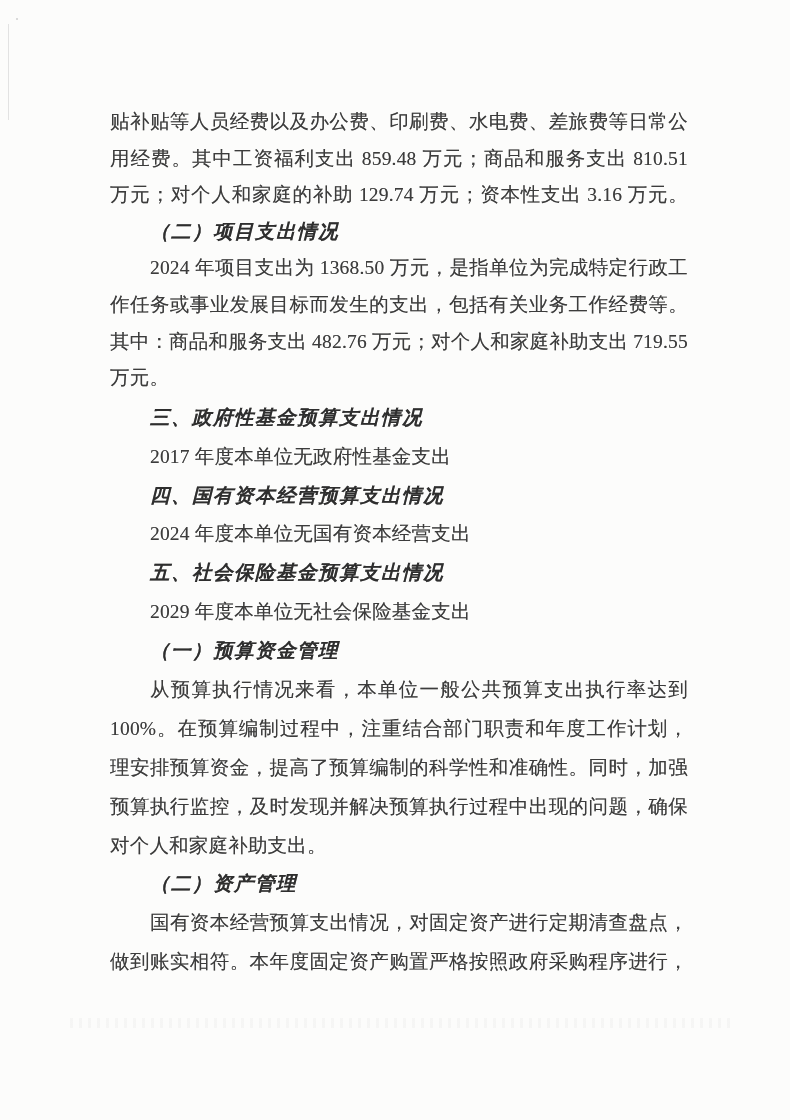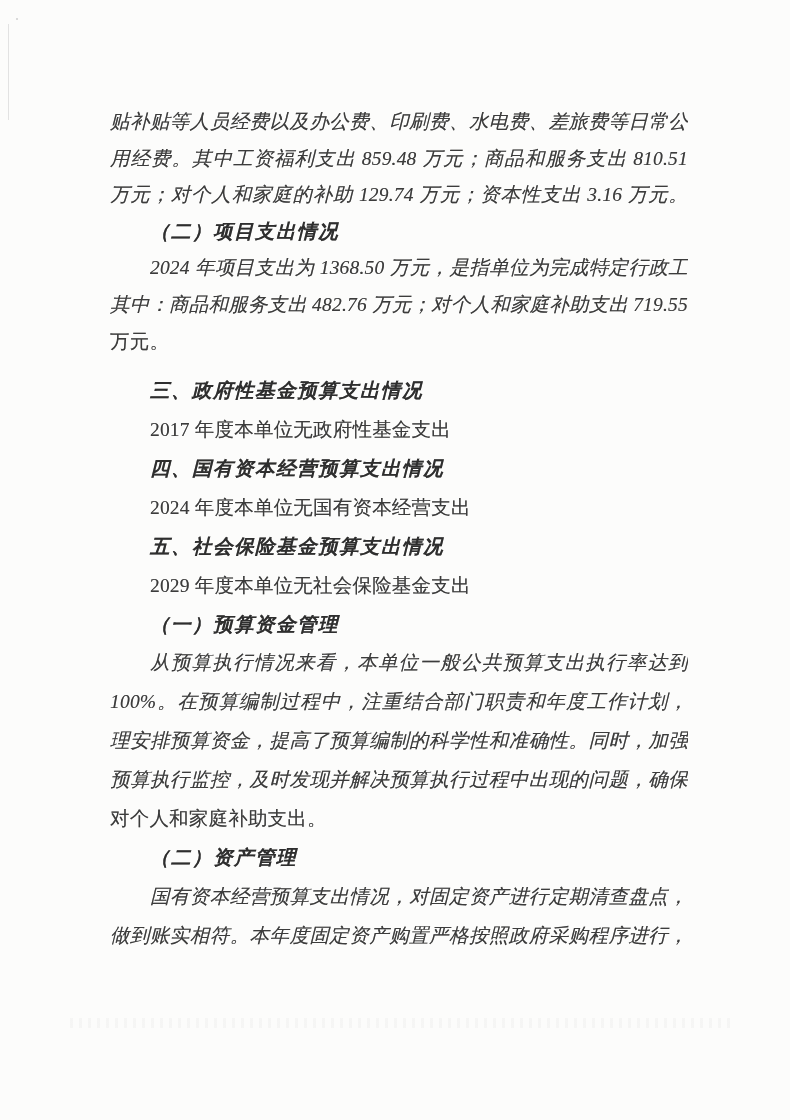--- a/index.html
+++ b/index.html
@@ -59,54 +59,54 @@
     height: 36.6px;
     line-height: 36.6px;
     white-space: normal;
     overflow: hidden;
   }
   .line.wide {
     height: 38.9px;
     line-height: 38.9px;
   }
   .line.gap {
-    margin-top: 12px;
+    margin-top: 2px;
   }
   .line.heading {
     font-weight: bold;
     color: #2e2e2e;
     letter-spacing: 1.5px;
     font-style: italic;
   }
   .line.body {
     letter-spacing: 0.2px;
   }
   .line.indent {
     text-indent: 2.05em;
   }
   .line.fill {
     text-align: justify;
     text-align-last: justify;
     text-justify: inter-character;
-    font-style: italic;
   }
 </style>
 </head>
 <body>
 
 <div class="page">
   <div class="scan-edge-line"></div>
   <div class="scan-dot"></div>
   <div class="scan-noise-band"></div>
   <div class="doc" id="doc">
       <div class="line body fill">贴补贴等人员经费以及办公费、印刷费、水电费、差旅费等日常公</div>
       <div class="line body fill">用经费。其中工资福利支出 859.48 万元；商品和服务支出 810.51</div>
       <div class="line body fill">万元；对个人和家庭的补助 129.74 万元；资本性支出 3.16 万元。</div>
       <div class="line heading indent">（二）项目支出情况</div>
       <div class="line body fill indent">2024 年项目支出为 1368.50 万元，是指单位为完成特定行政工</div>
+      <div class="line body fill">作任务或事业发展目标而发生的支出，包括有关业务工作经费等。</div>
       <div class="line body fill">其中：商品和服务支出 482.76 万元；对个人和家庭补助支出 719.55</div>
       <div class="line body">万元。</div>
       <div class="line heading wide indent gap">三、政府性基金预算支出情况</div>
       <div class="line body wide indent">2017 年度本单位无政府性基金支出</div>
       <div class="line heading wide indent">四、国有资本经营预算支出情况</div>
       <div class="line body wide indent">2024 年度本单位无国有资本经营支出</div>
       <div class="line heading wide indent">五、社会保险基金预算支出情况</div>
       <div class="line body wide indent">2029 年度本单位无社会保险基金支出</div>
       <div class="line heading wide indent">（一）预算资金管理</div>
       <div class="line body wide fill indent">从预算执行情况来看，本单位一般公共预算支出执行率达到</div>

